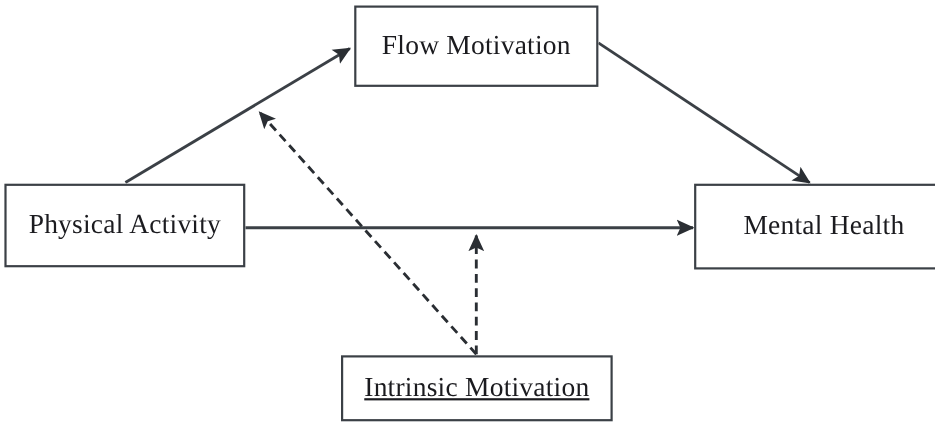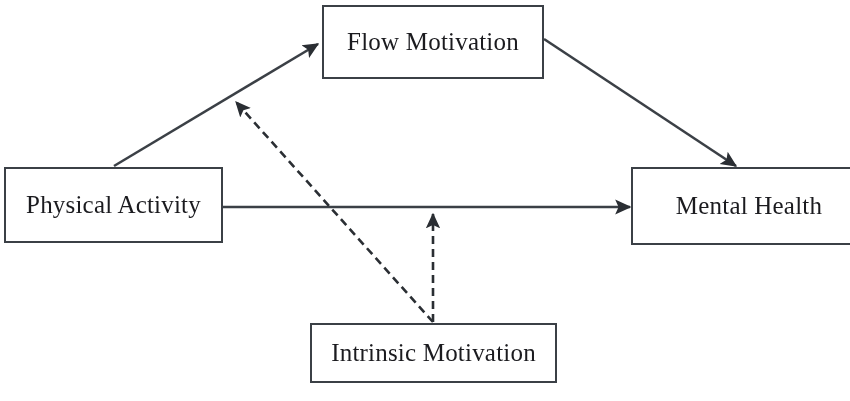--- a/index.html
+++ b/index.html
@@ -81,17 +81,17 @@
   </div>
 
   <div class="node-box" style="left:322px; top:5px; width:222px; height:74px;">
     <span class="node-label">Flow Motivation</span>
   </div>
 
   <div class="node-box" style="left:631px; top:167px; width:236px; height:78px;">
     <span class="node-label">Mental Health</span>
   </div>
 
-  <div class="node-box" style="left:310px; top:323px; width:247px; height:60px;">
+  <div class="node-box" style="left:310px; top:323px; width:247px; height:60px;text-decoration:underline;">
     <span class="node-label">Intrinsic Motivation</span>
   </div>
 
 </div>
 
 </body></html>

